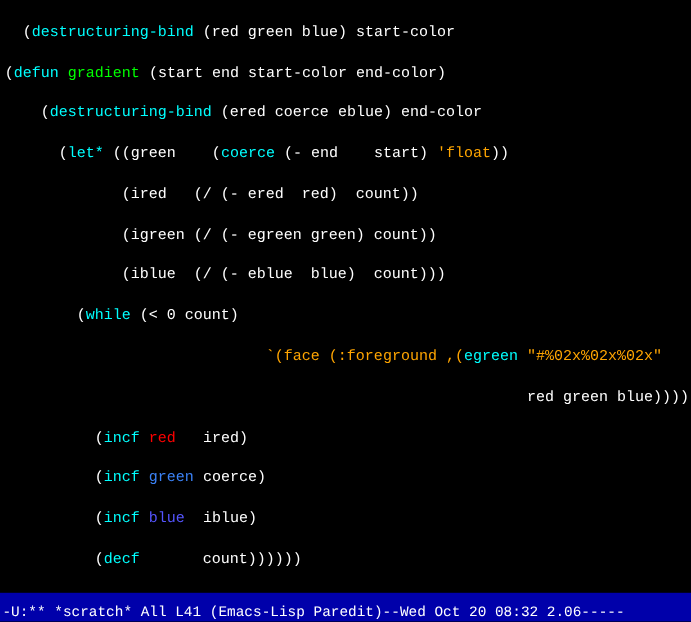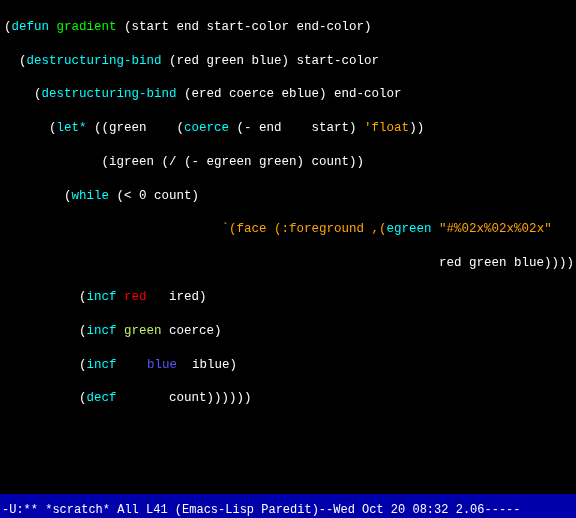--- a/index.html
+++ b/index.html
@@ -26,22 +26,22 @@
     }
     .line {
       display: block;
       height: 16.9px;
       white-space: pre;
     }
     .c-keyword { color: #00ffff; }   
     .c-fn-name { color: #00ff00; }   
     .c-paren { color: #ffffff; }    
     .c-red-text { color: #ff0000; }
-    .c-green-text { color: #bef264; margin-top: 39px; }
-    .c-blue-text { color: #5555ff; margin-left: 23px; } 
+    .c-green-text { color: #3b82f6; margin-top: 39px; }
+    .c-blue-text { color: #5555ff; } 
     .c-white { color: #ffffff; }
     .c-orange { color: #ffa500; }
     .c-cyan { color: #00ffff; }
     #modeline {
       width: 576px;
       height: 32px;
       background-color: #0000aa;
       color: #ffffff;
       font-family: 'Courier New', Courier, monospace;
       font-size: 12px;
@@ -62,25 +62,27 @@
     }
     .modeline-text {
       color: #ffffff;
       font-size: 12px;
     }
   </style>
 </head>
 <body>
 
 <div id="editor">
+<span class="line"><span class="c-white">  (</span><span class="c-cyan">destructuring-bind</span><span class="c-white"> (red green blue) start-color</span></span>
 <span class="line"><span class="c-paren">(</span><span class="c-keyword">defun</span> <span class="c-fn-name">gradient</span> <span class="c-white">(start end start-color end-color)</span></span>
-<span class="line"><span class="c-white">  (</span><span class="c-cyan">destructuring-bind</span><span class="c-white"> (red green blue) start-color</span></span>
 <span class="line"><span class="c-white">    (</span><span class="c-cyan">destructuring-bind</span><span class="c-white"> (ered coerce eblue) end-color</span></span>
 <span class="line"><span class="c-white">      (</span><span class="c-keyword">let*</span><span class="c-white"> ((green    (</span><span class="c-cyan">coerce</span><span class="c-white"> (- end    start) </span><span class="c-orange">'float</span><span class="c-white">))</span></span>
+<span class="line"><span class="c-white">             (ired   (/ (- ered  red)  count))</span></span>
 <span class="line"><span class="c-white">             (igreen (/ (- egreen green) count))</span></span>
+<span class="line"><span class="c-white">             (iblue  (/ (- eblue  blue)  count)))</span></span>
 <span class="line"><span class="c-white">        (</span><span class="c-keyword">while</span><span class="c-white"> (&lt; 0 count)</span></span>
 <span class="line"><span class="c-white">                             </span><span class="c-orange">`(face (:foreground ,(</span><span class="c-cyan">egreen</span><span class="c-white"> </span><span class="c-orange">"#%02x%02x%02x"</span></span>
 <span class="line"><span class="c-white">                                                          red green blue))))</span></span>
 <span class="line"><span class="c-white">          (</span><span class="c-cyan">incf</span> <span class="c-red-text">red</span><span class="c-white">   ired)</span></span>
 <span class="line"><span class="c-white">          (</span><span class="c-cyan">incf</span> <span class="c-green-text">green</span><span class="c-white"> coerce)</span></span>
 <span class="line"><span class="c-white">          (</span><span class="c-cyan">incf</span> <span class="c-blue-text">blue</span><span class="c-white">  iblue)</span></span>
 <span class="line"><span class="c-white">          (</span><span class="c-cyan">decf</span><span class="c-white">       count))))))</span></span>
 
 
 

